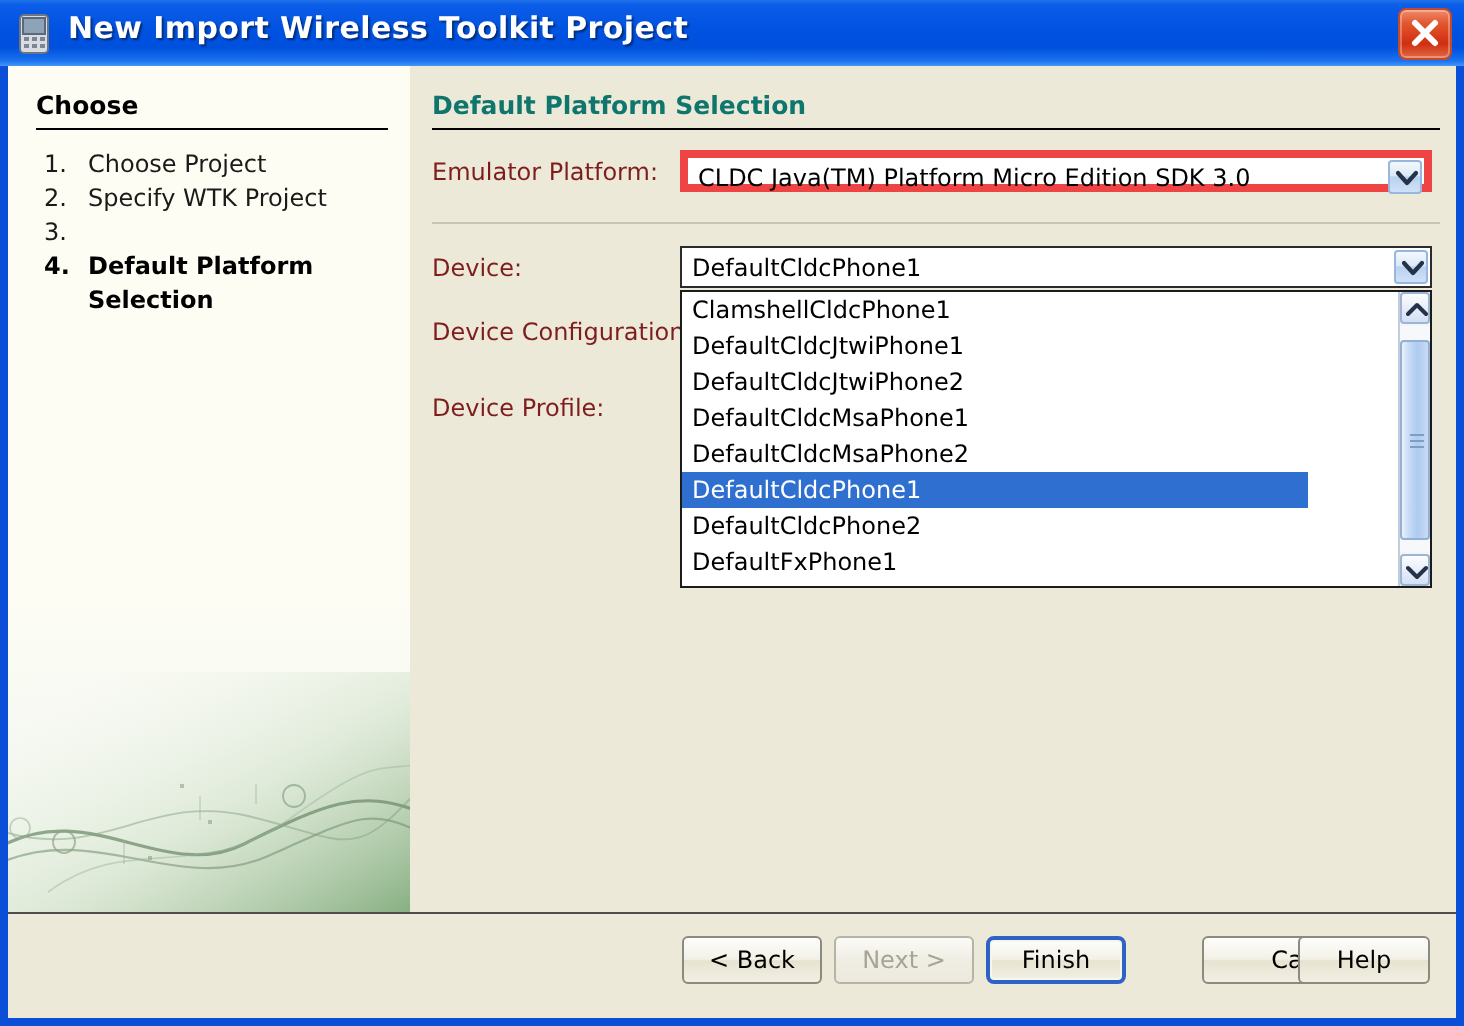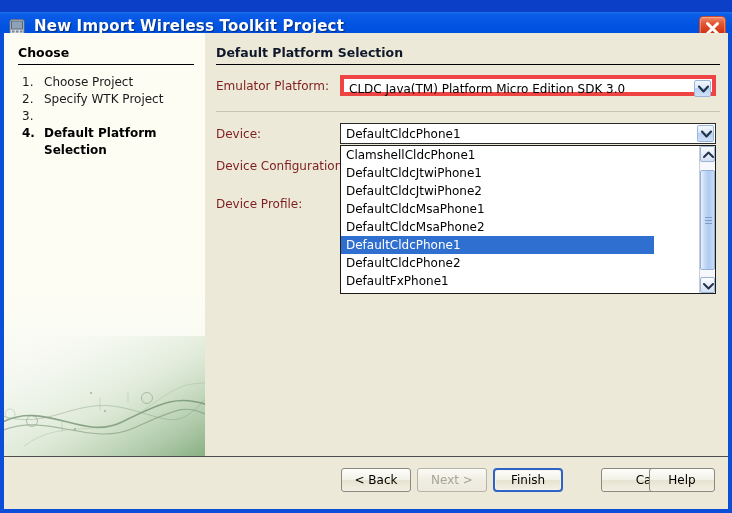--- a/index.html
+++ b/index.html
@@ -9,21 +9,20 @@
     position:relative;width:732px;height:513px;overflow:hidden;
     background:#0b3fc8;box-sizing:border-box;
   }
 
   
   .titlebar{
     position:absolute;left:0;top:0;width:732px;height:33px;
     background:linear-gradient(to bottom,
         #1d73e8 0%, #0b5ce8 8%, #0052e0 45%, #0050de 72%, #1b72ef 92%, #4596f7 100%);
     box-sizing:border-box;
-    margin-top:12px;
   }
   .title-icon{
     position:absolute;left:9px;top:7px;width:17px;height:20px;
   }
   .title-text{
     position:absolute;left:34px;top:5px;
     font-size:15px;font-weight:bold;color:#ffffff;
     text-shadow:1px 1px 1px rgba(0,0,0,0.45);
     letter-spacing:0.2px;white-space:nowrap;
   }
@@ -78,21 +77,21 @@
     position:absolute;left:201px;top:0;width:1px;height:423px;background:#ece9d8;
   }
 
   
   .content{
     position:absolute;left:202px;top:0;width:522px;height:423px;
     background:#ece9d8;
   }
   .content-title{
     position:absolute;left:10px;top:12px;
-    font-size:12.5px;font-weight:bold;color:#0f172a;white-space:nowrap;
+    font-size:12.5px;font-weight:bold;color:#0f766e;white-space:nowrap;
   }
   .content-underline{
     position:absolute;left:10px;top:31px;width:504px;height:1px;background:#000;
   }
 
   .field-label{
     position:absolute;font-size:12px;color:#7f1d1d;white-space:nowrap;
   }
 
   

